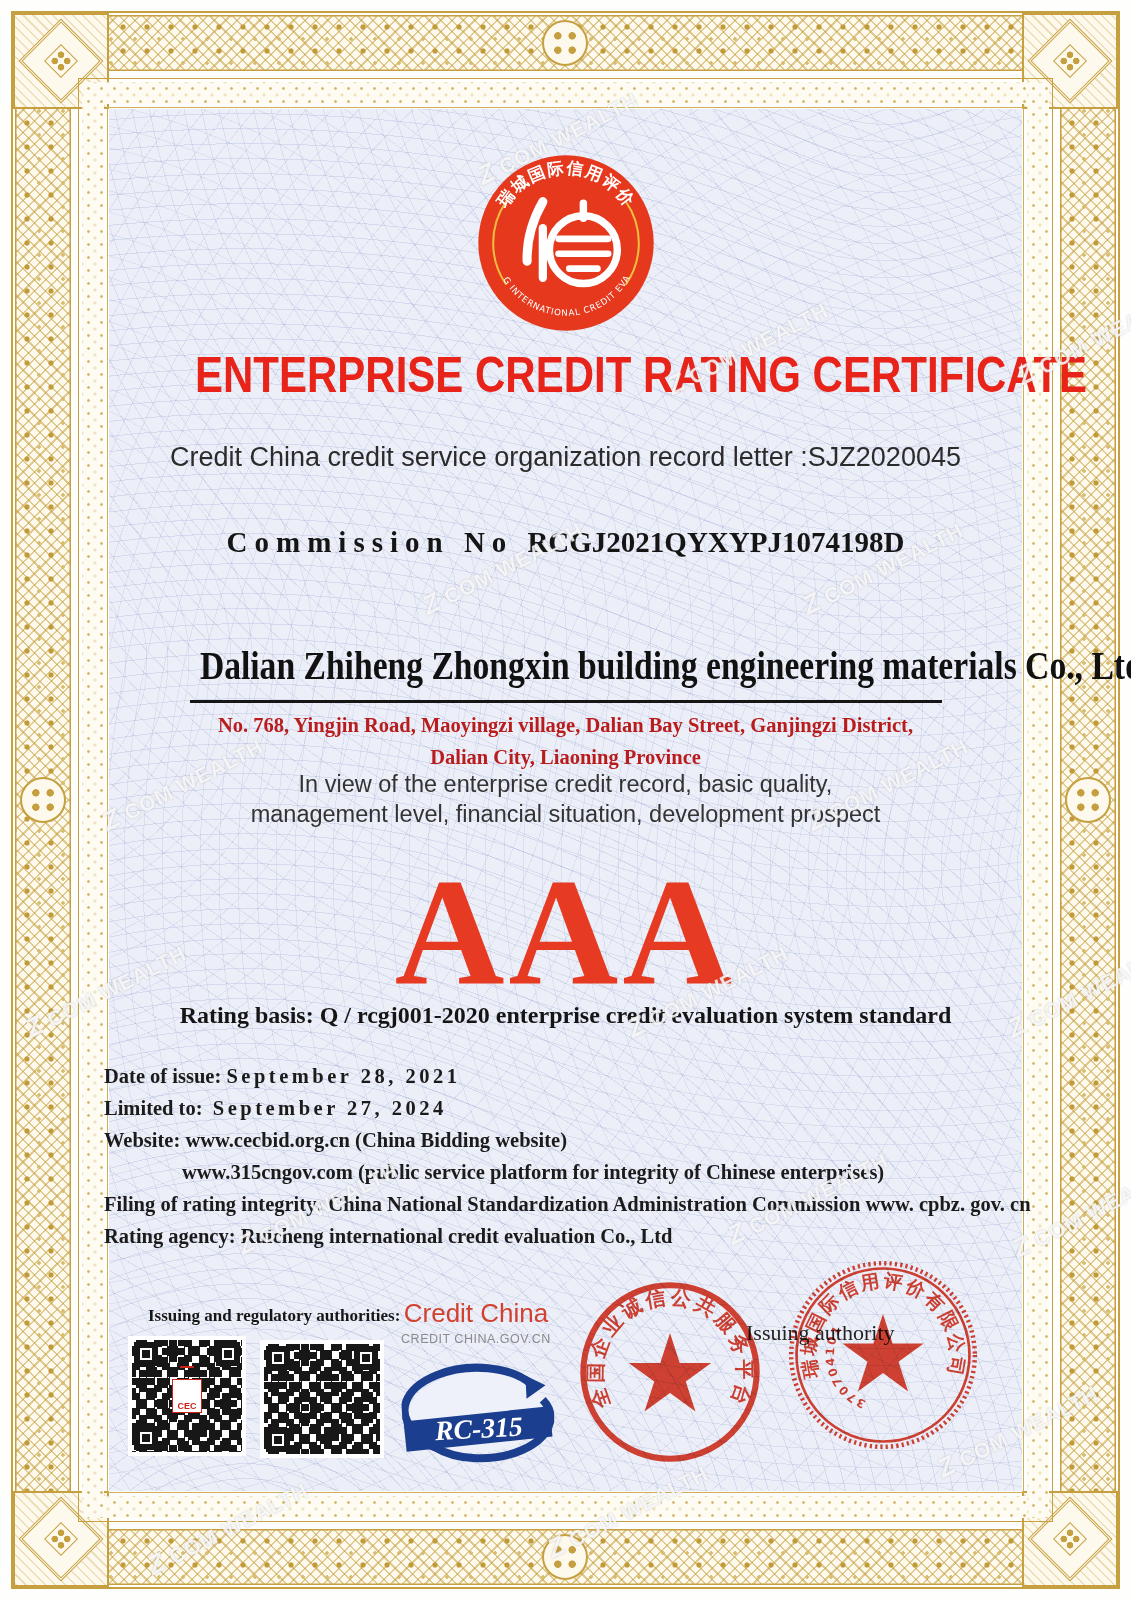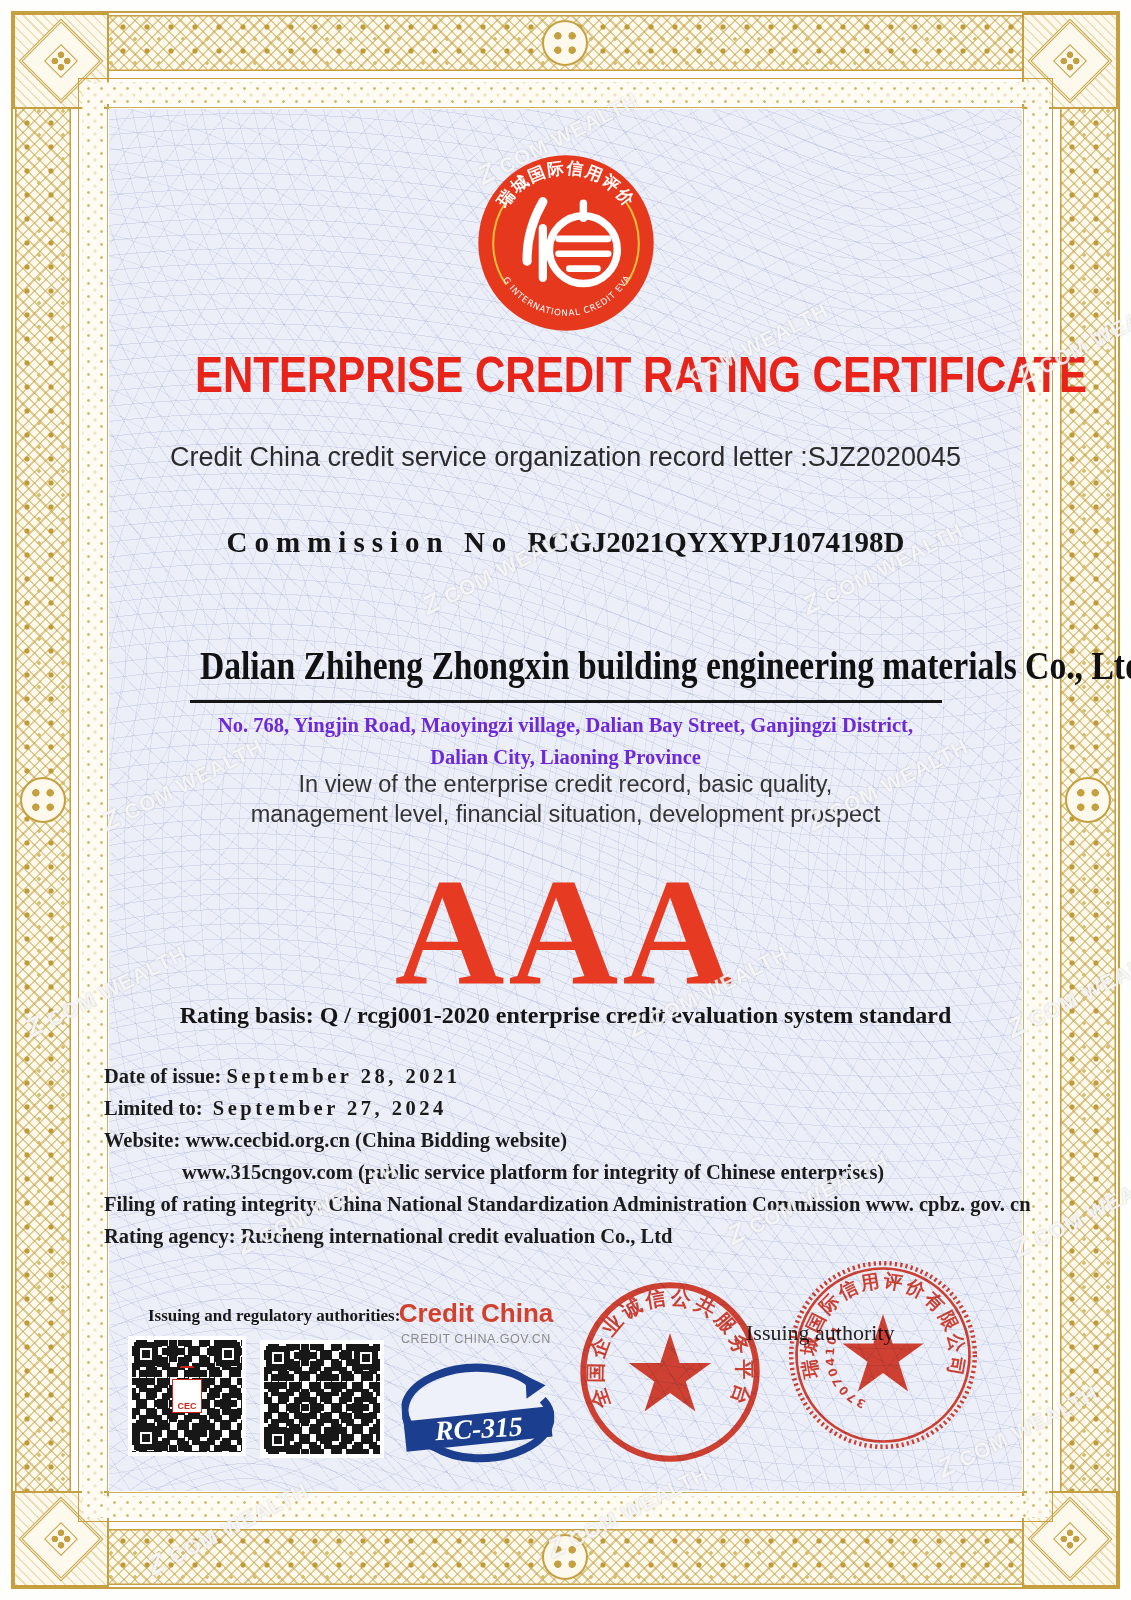--- a/index.html
+++ b/index.html
@@ -88,21 +88,21 @@
   .record {
     top:442px; color:#2b2b2b; font-family:"Liberation Sans","DejaVu Sans",sans-serif;
     font-size:27px; white-space:nowrap; z-index:2;
   }
   .certno { top:526px; font-weight:bold; font-size:29px; color:#151515; white-space:nowrap; z-index:2; }
   .certno .lbl { letter-spacing:7px; margin-right:14px; }
   .evaluate { top:590px; font-weight:bold; font-size:27px; color:#151515; letter-spacing:1px; z-index:2; }
   .company { top:642px; font-weight:bold; font-size:40px; color:#111; white-space:nowrap; z-index:2; }
   .company > span { display:inline-block; transform:scaleX(.84); transform-origin:center; }
   .rule { position:absolute; left:190px; width:752px; top:700px; height:2.5px; background:#161616; z-index:2; }
-  .address { top:710px; font-weight:bold; font-size:20.5px; color:#6d28d9; line-height:1.55; z-index:2; }
+  .address { top:710px; font-weight:bold; font-size:20.5px; color:#b91c1c; line-height:1.55; z-index:2; }
   .statement {
     top:770px; font-family:"Liberation Sans","DejaVu Sans",sans-serif;
     font-size:23.5px; color:#333; line-height:1.26; z-index:2;
   }
   .grade { top:856px; color:#e73a22; font-weight:bold; font-size:152px; line-height:1; letter-spacing:4px; z-index:2; }
   .basis { top:1002px; font-weight:bold; font-size:24px; color:#151515; white-space:nowrap; z-index:2; }
   .details {
     position:absolute; left:104px; top:1060px; width:960px; text-align:left;
     font-weight:bold; font-size:20.5px; color:#1b1b1b; line-height:32px; z-index:2; white-space:nowrap;
   }
@@ -124,21 +124,21 @@
   .qr .eye::after { content:""; position:absolute; inset:2px; background:#171717; }
   .qr .qr-logo {
     position:absolute; left:50%; top:50%; transform:translate(-50%,-50%);
     width:30px; height:34px; background:#fff; border:1.5px solid #cc2418; box-sizing:border-box;
     color:#cc2418; font-size:9px; font-weight:bold; text-align:center;
     font-family:"Liberation Sans",sans-serif; display:flex; flex-direction:column; align-items:center; justify-content:flex-end; padding-bottom:1px;gap:32px;
   }
   .qr .qr-key { width:10px; height:16px; border:2.5px solid #cc2418; border-radius:5px 5px 0 0; border-bottom:none; margin-bottom:1px; }
   
   .cc { position:absolute; left:398px; top:1298px; width:156px; text-align:center; z-index:2; }
-  .cc-name { color:#d2402e; font-family:"Liberation Sans","DejaVu Sans",sans-serif; font-weight:bold; font-size:26px; }
+  .cc-name { color:#d2402e; font-family:"Liberation Sans","DejaVu Sans",sans-serif; font-weight:normal; font-size:26px; }
   .cc-url { color:#8b8b8b; font-family:"Liberation Sans","DejaVu Sans",sans-serif; font-size:12.5px; letter-spacing:.5px; margin-top:3px; }
   .rc { position:absolute; left:402px; top:1360px; z-index:2; transform:rotate(-3deg); }
   
   .issuing { position:absolute; left:746px; top:1320px; font-size:22px; color:#222; z-index:3; }
   .stamp { position:absolute; z-index:4; mix-blend-mode:multiply; opacity:.95; }
   .stamp.s1 { left:566px; top:1268px; }
   .stamp.s2 { left:776px; top:1248px; }
   
   .wm {
     position:absolute; z-index:6; transform:rotate(-27deg); pointer-events:none;

